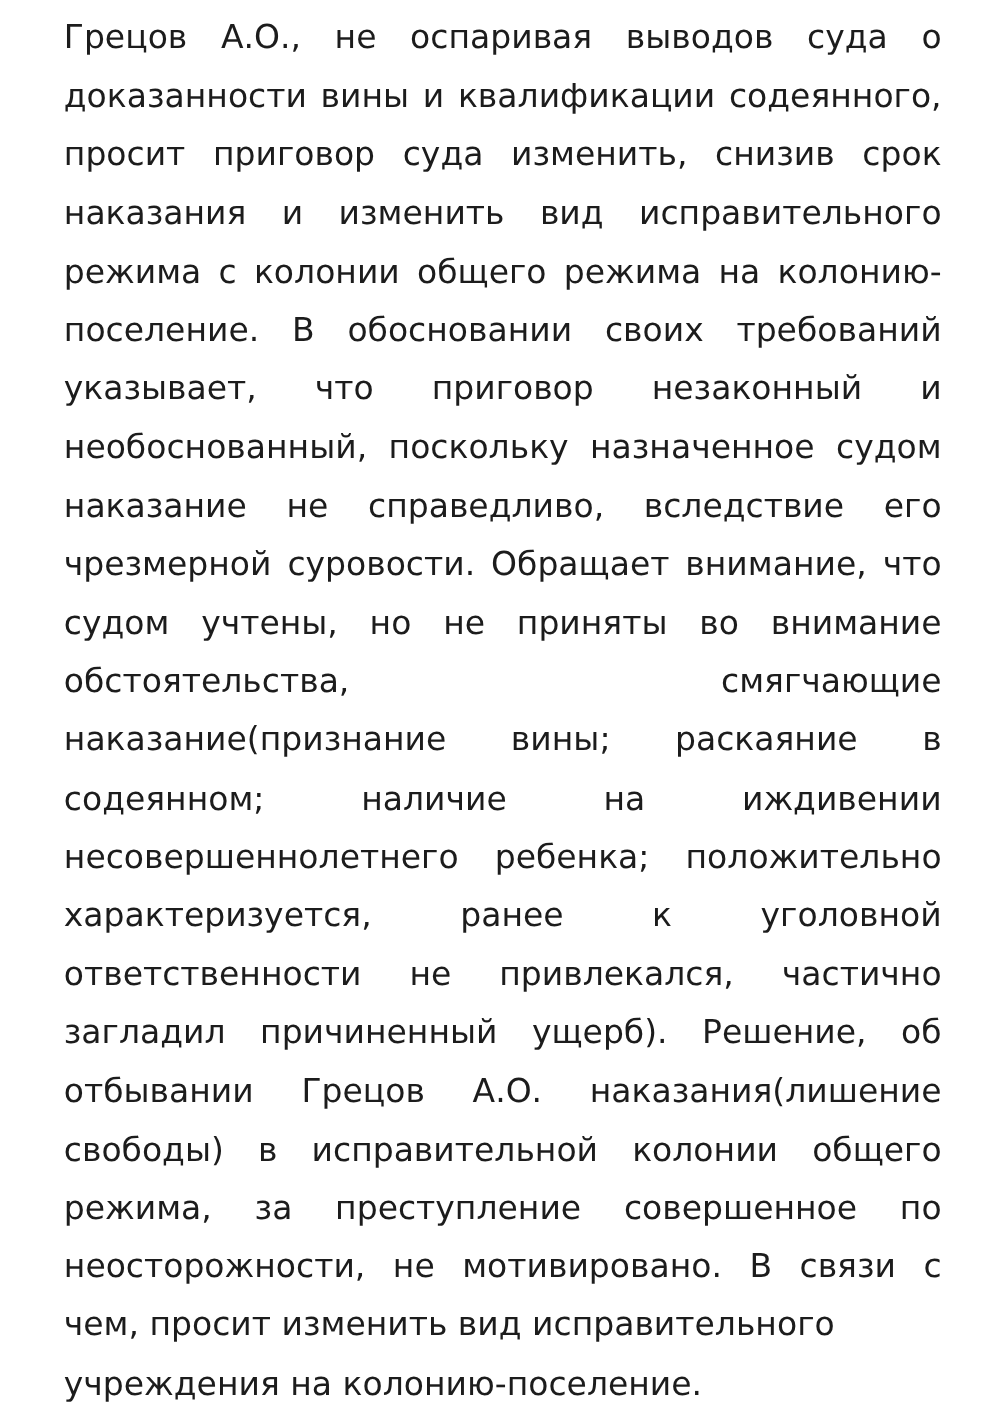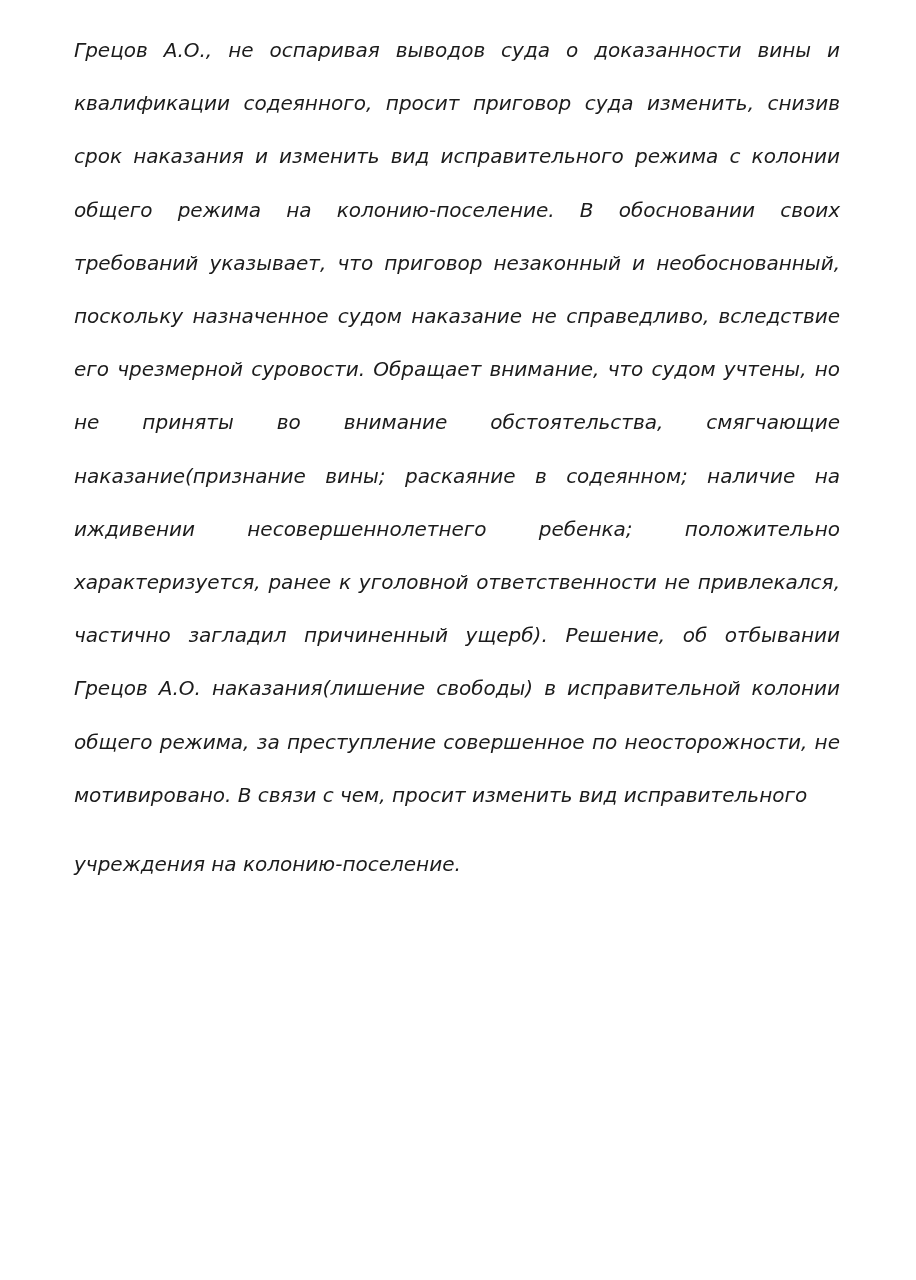--- a/index.html
+++ b/index.html
@@ -16,29 +16,28 @@
   }
   .page {
     position: relative;
     width: 916px;
     height: 1280px;
     box-sizing: border-box;
     padding: 8px 60px 0 58px;
     background: #ffffff;
   }
   .doc-paragraph {
-    font-size: 20px;
+    font-size: 30px;
     line-height: 53.2px;
     text-align: justify;
     text-justify: inter-word;
     letter-spacing: 0px;
     word-spacing: 0px;
     color: #1c1c1c;
-    margin: 16px;
-    font-style: italic;
+    margin: 0;
   }
   .doc-paragraph .seg {
     white-space: pre-wrap;
   }
   
   .hl {
     position: relative;
     background-image: linear-gradient(to right, #f22c1c, #f22c1c);
     background-repeat: no-repeat;
     background-position: 0 1.38em;

